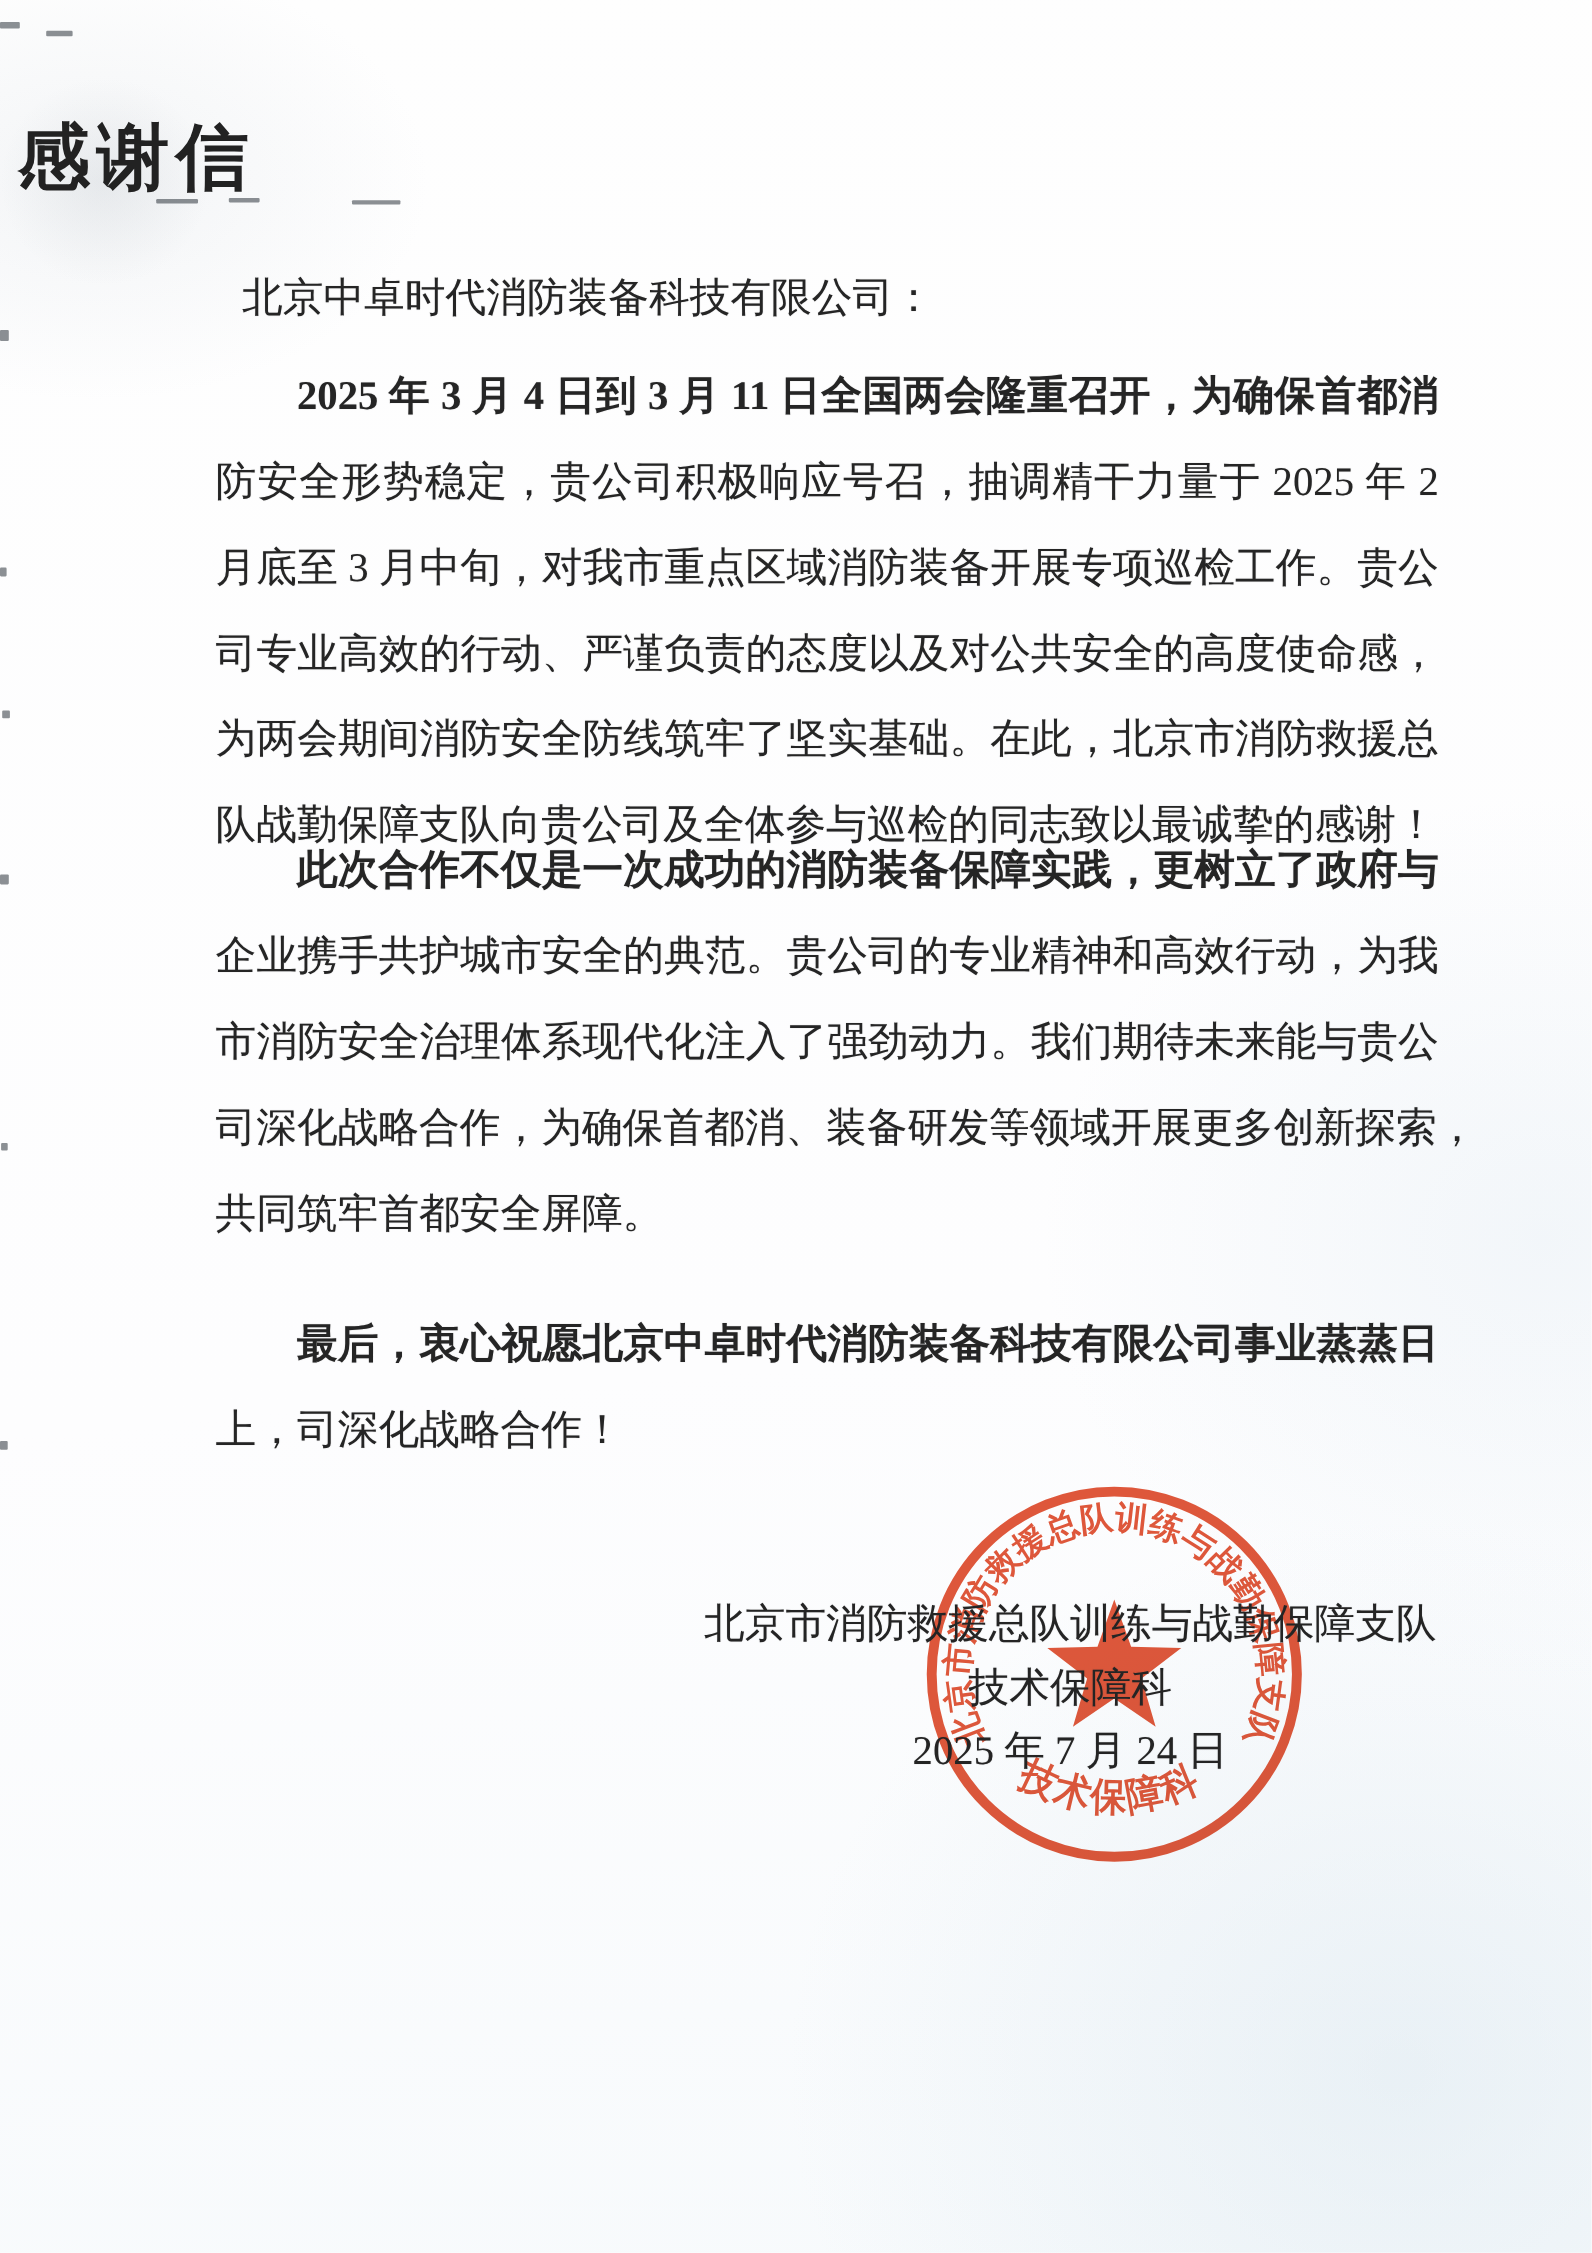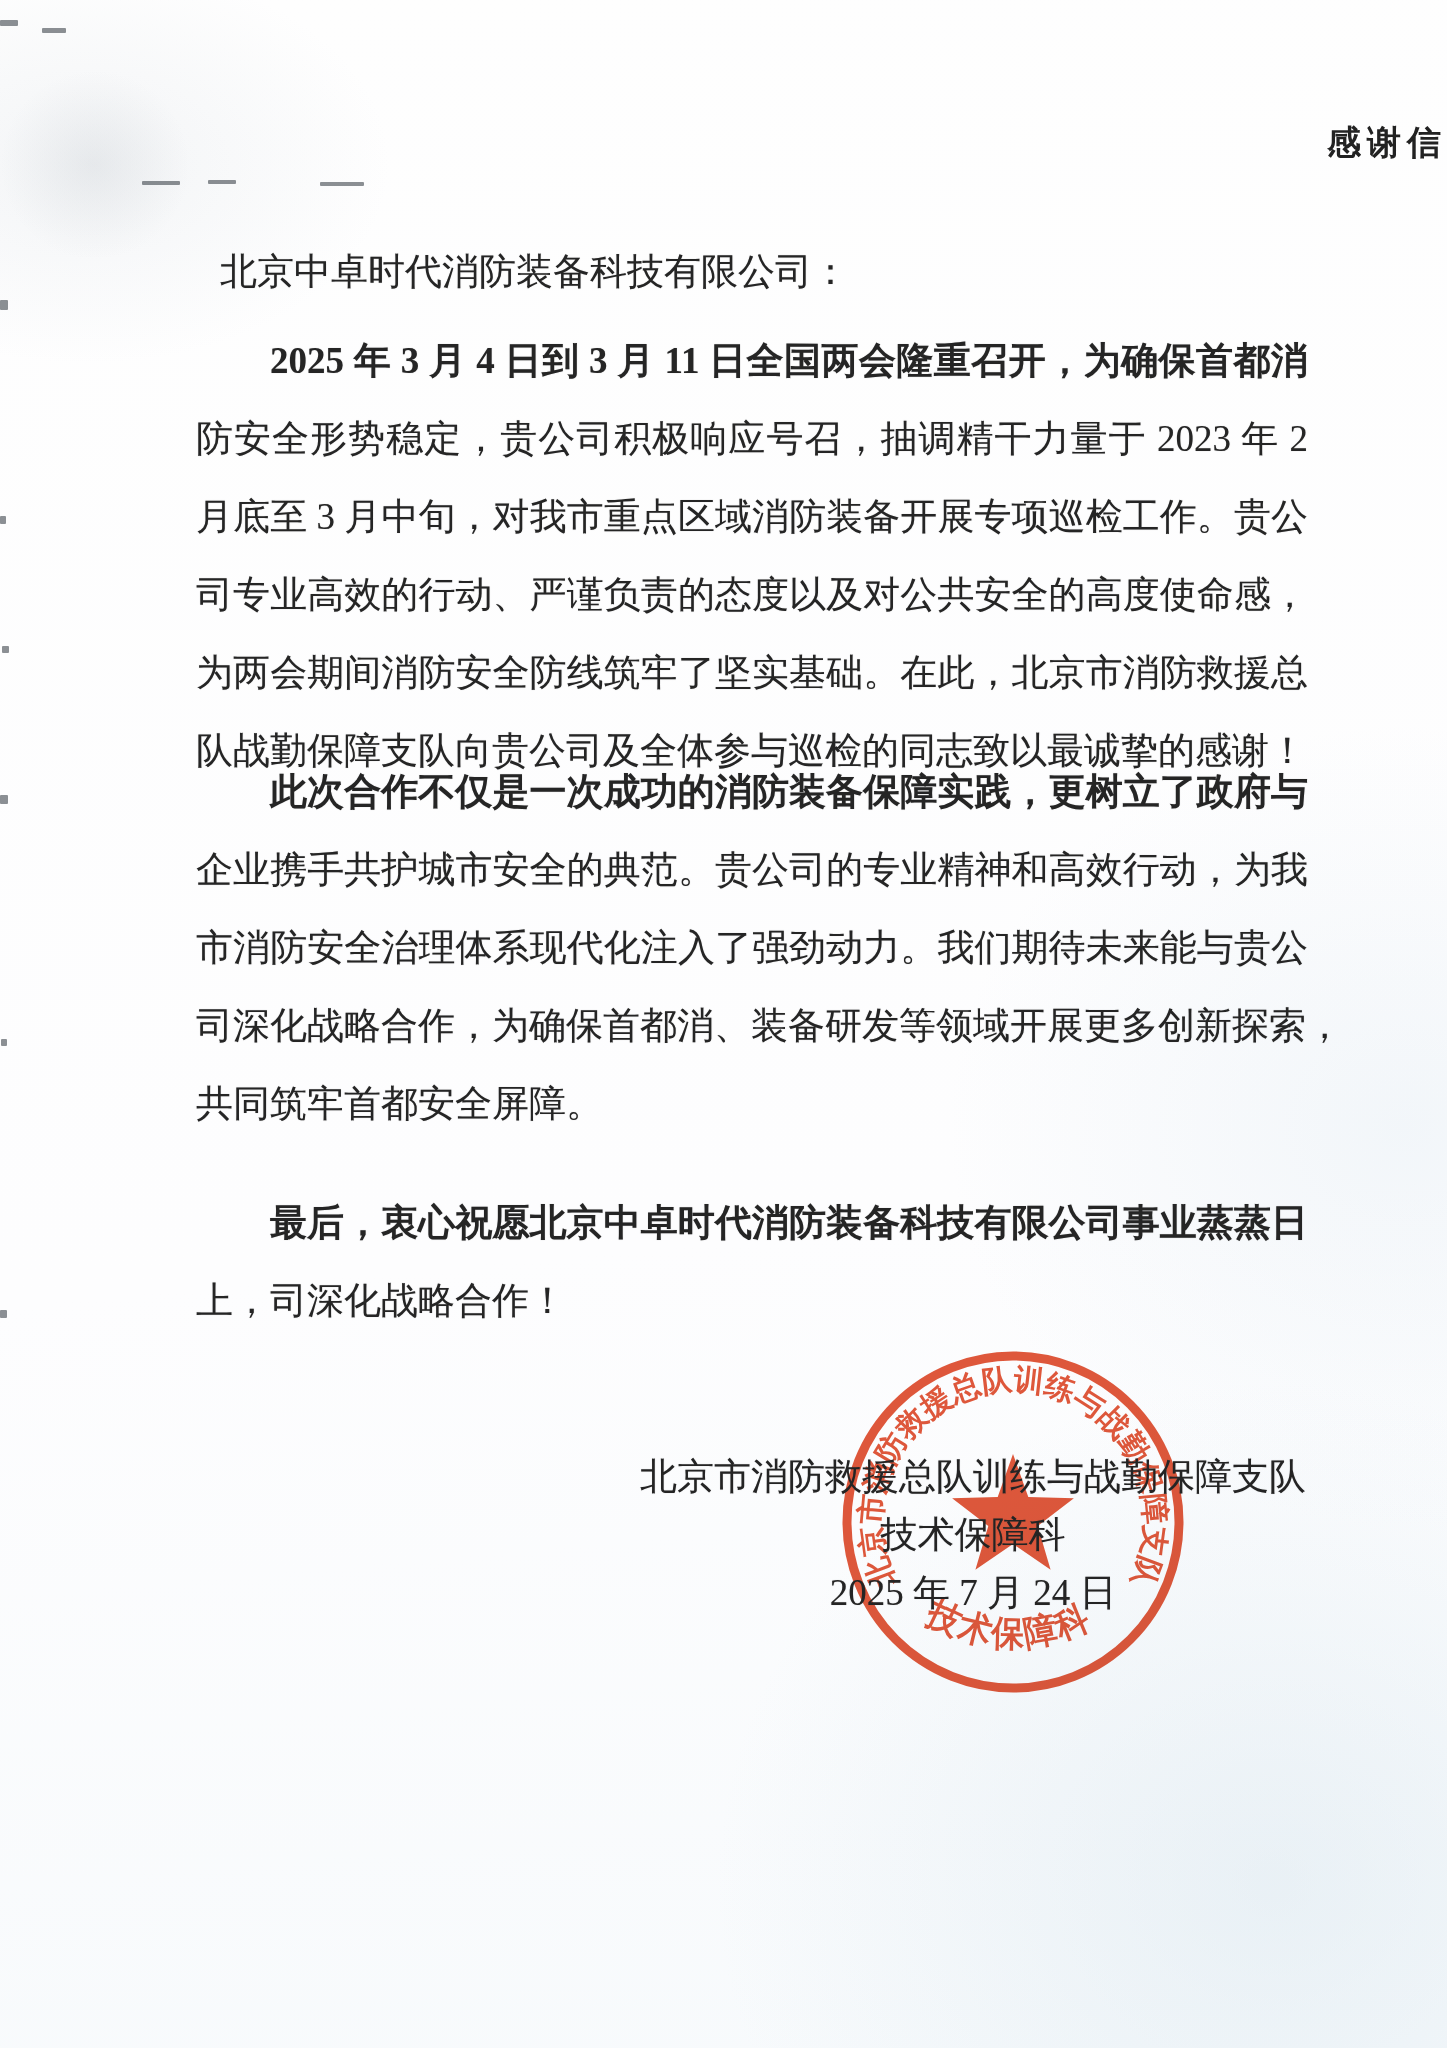--- a/index.html
+++ b/index.html
@@ -11,23 +11,23 @@
   .page{
     position:absolute;inset:0;
     background:
       radial-gradient(55% 35% at 88% 92%, rgba(208,224,234,.38), rgba(208,224,234,0) 70%),
       radial-gradient(45% 28% at 97% 55%, rgba(214,228,238,.28), rgba(214,228,238,0) 70%),
       radial-gradient(30% 14% at 6% 8%, rgba(190,200,210,.18), rgba(190,200,210,0) 70%),
       linear-gradient(175deg,#fefefe 0%,#fdfdfe 60%,#f7fafc 100%);
   }
   .title{
     position:absolute;top:103px;left:0;width:100%;margin:0;
-    text-align:right;text-indent:16px;
+    text-align:left;text-indent:16px;
     font-family:"Liberation Sans","DejaVu Sans",sans-serif;
-    font-weight:700;font-size:34px;line-height:78px;color:#222;
+    font-weight:700;font-size:66px;line-height:78px;color:#222;
     letter-spacing:6px;
   }
   .salutation{
     position:absolute;top:233px;left:196px;width:1112px;
     font-size:37px;line-height:78px;color:#252525;
     text-shadow:0 0 1px rgba(70,70,70,.35);
     margin-left:24px;
   }
   .para{position:absolute;left:196px;width:1112px;}
   .p1{top:322px}.p2{top:753px}.p3{top:1184px}
@@ -63,21 +63,21 @@
 <div class="page">
 
   <div class="smudge"></div>
 
   <h1 class="title">感谢信</h1>
 
   <div class="salutation">北京中卓时代消防装备科技有限公司：</div>
 
   <div class="para p1">
     <div class="line indent">2025 年 3 月 4 日到 3 月 11 日全国两会隆重召开，为确保首都消</div>
-    <div class="line">防安全形势稳定，贵公司积极响应号召，抽调精干力量于 2023 年 2</div>
+    <div class="line">防安全形势稳定，贵公司积极响应号召，抽调精干力量于 2025 年 2</div>
     <div class="line">月底至 3 月中旬，对我市重点区域消防装备开展专项巡检工作。贵公</div>
     <div class="line">司专业高效的行动、严谨负责的态度以及对公共安全的高度使命感，</div>
     <div class="line">为两会期间消防安全防线筑牢了坚实基础。在此，北京市消防救援总</div>
     <div class="line last">队战勤保障支队向贵公司及全体参与巡检的同志致以最诚挚的感谢！</div>
   </div>
 
   <div class="para p2">
     <div class="line indent">此次合作不仅是一次成功的消防装备保障实践，更树立了政府与</div>
     <div class="line">企业携手共护城市安全的典范。贵公司的专业精神和高效行动，为我</div>
     <div class="line">市消防安全治理体系现代化注入了强劲动力。我们期待未来能与贵公</div>

